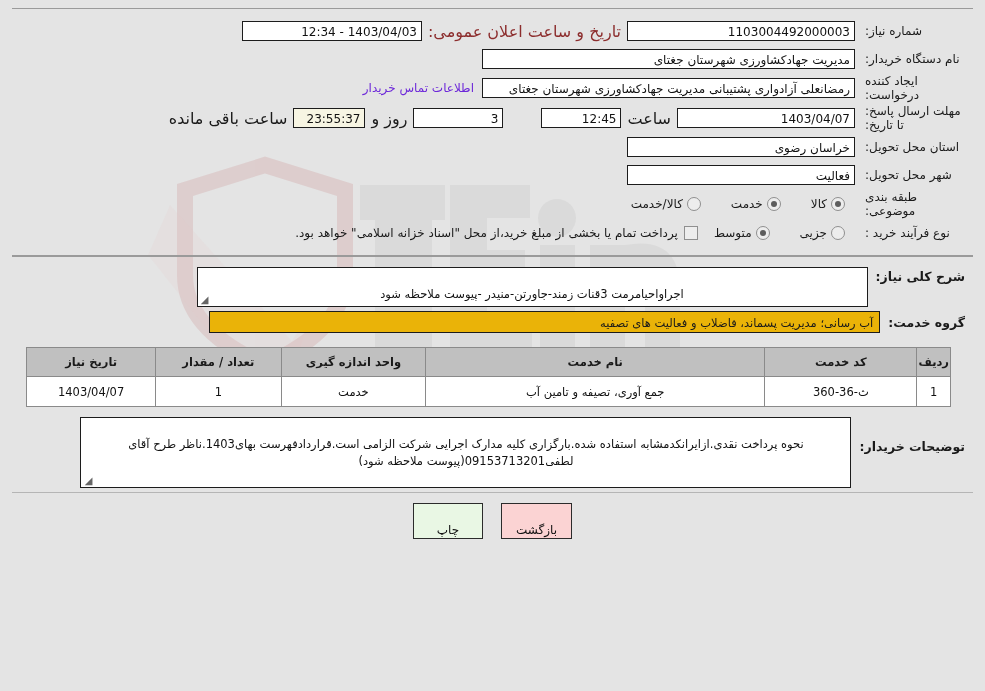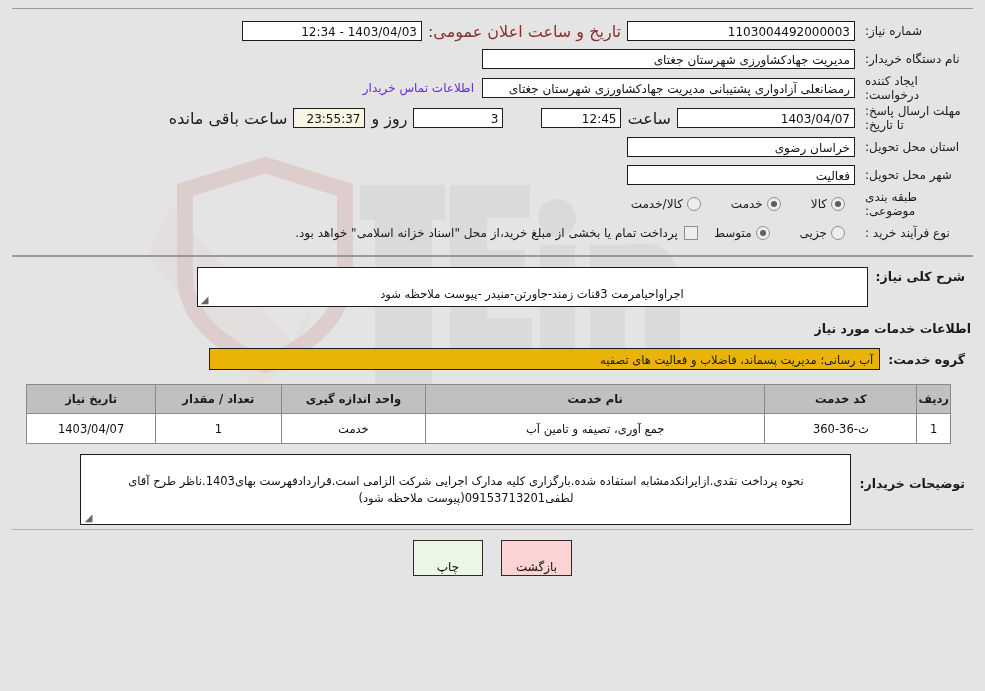--- a/index.html
+++ b/index.html
@@ -351,21 +351,20 @@
 <div id="detail">
 
   <div class="ta-row">
     <span class="ta-lbl">شرح کلی نیاز:</span>
     <div class="ta ta-need">
       <span>اجراواحیامرمت 3قنات زمند-جاورتن-منیدر -پیوست ملاحظه شود</span>
       <span class="grip">◢</span>
     </div>
   </div>
 
-  <div class="section-head">اطلاعات خدمات مورد نیاز</div>
 
   <div class="grp-row">
     <span class="grp-lbl">گروه خدمت:</span>
     <div class="grp-box">آب رسانی؛ مدیریت پسماند، فاضلاب و فعالیت های تصفیه</div>
   </div>
 
   <table id="svc-table">
     <thead>
       <tr>
         <th class="c-row">ردیف</th>

